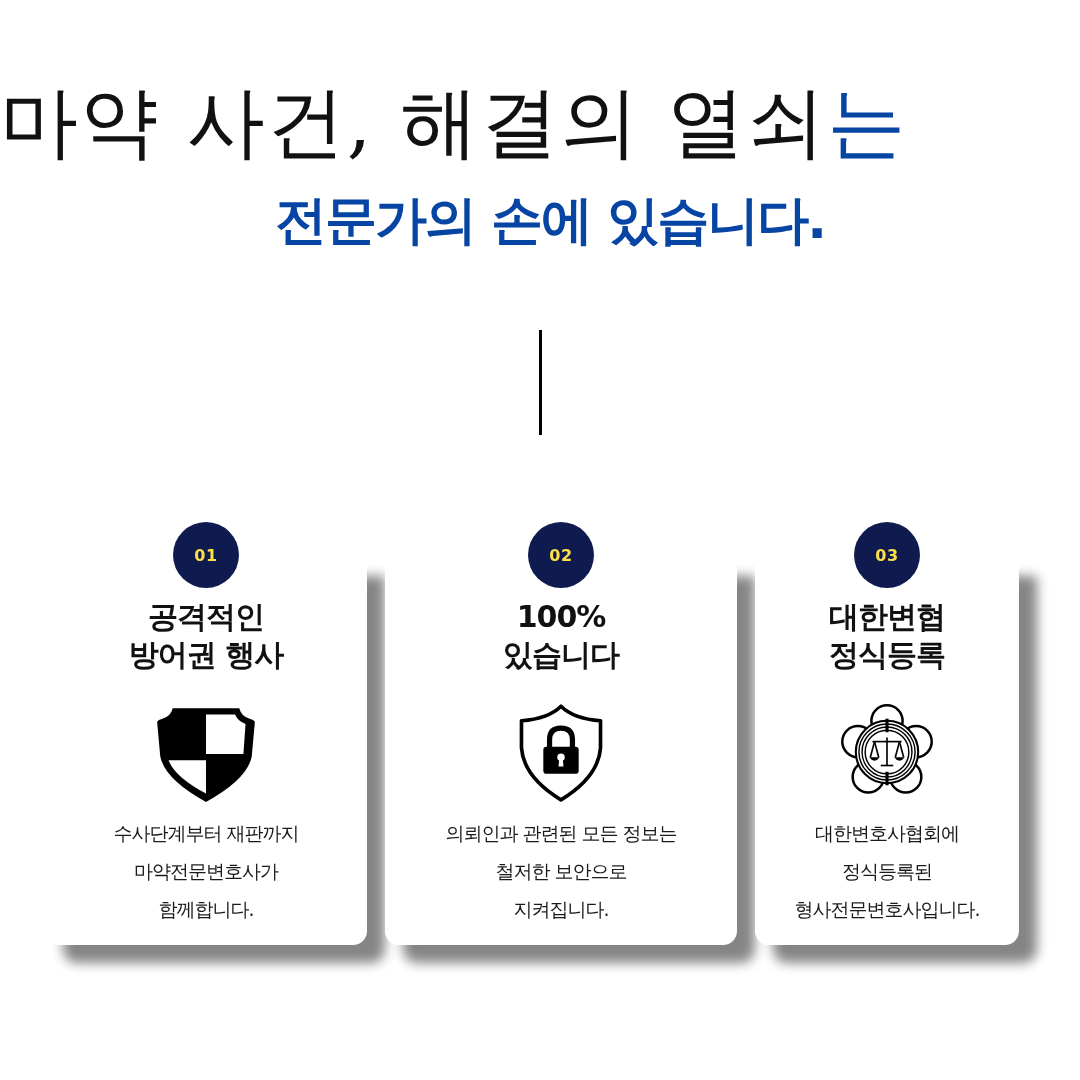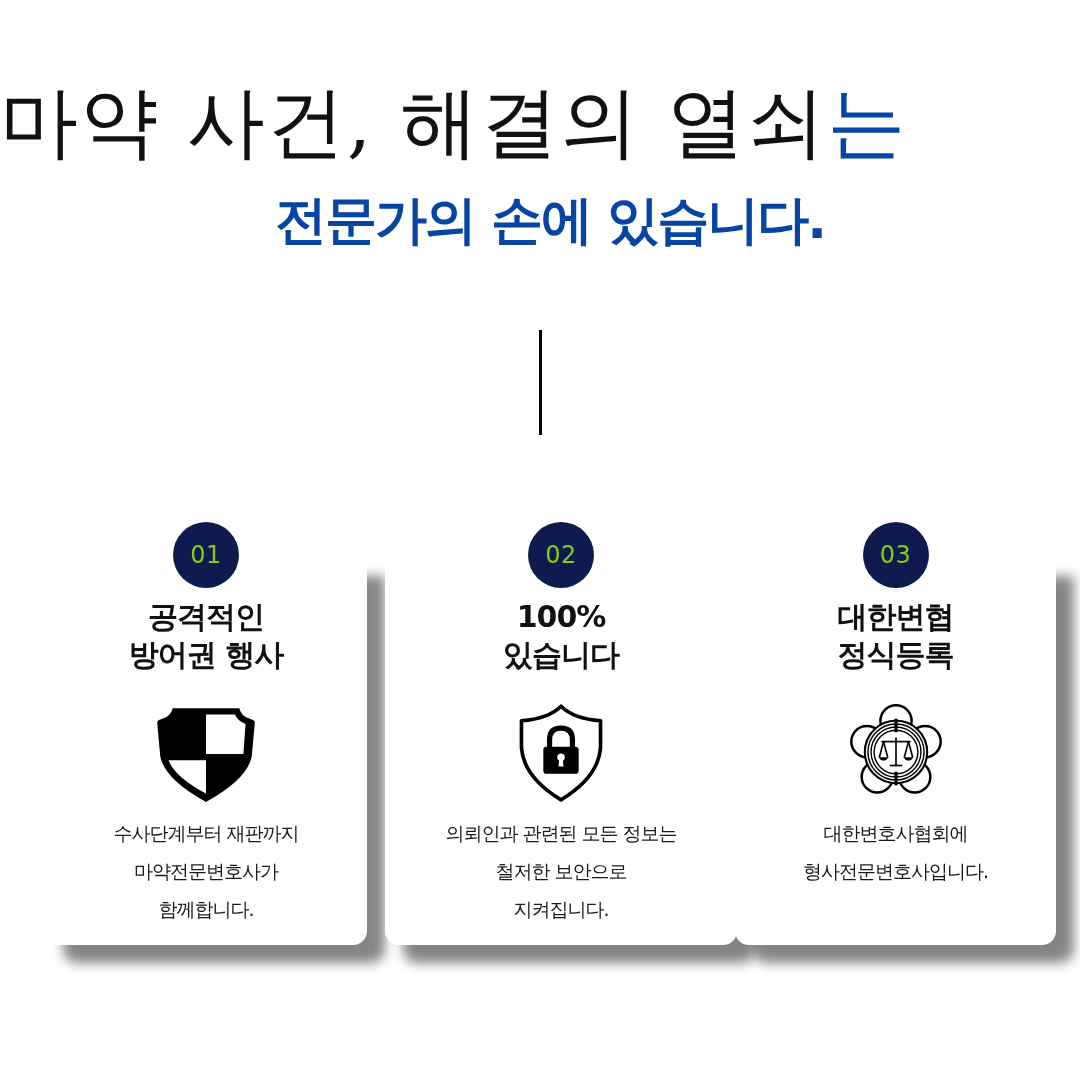--- a/index.html
+++ b/index.html
@@ -21,25 +21,25 @@
   .divider {
     position:absolute; left:539px; top:330px; width:3px; height:105px; background:#000;
   }
   .card {
     position:absolute; top:558px; height:387px; background:#fff;
     border-radius:0 0 14px 14px;
     box-shadow: 18px 18px 12px rgba(0,0,0,0.48);
   }
   .card-1 { left:45px; width:322px; }
   .card-2 { left:385px; width:321px;padding-left:31px; }
-  .card-3 { left:735px; width:321px; }
+  .card-3 { left:755px; width:264px; }
   .badge {
     position:absolute; top:-36px; left:50%; width:66px; height:66px; margin-left:-33px;
-    border-radius:50%; background:#0f1a4e; color:#84cc16;
-    font-family:"DejaVu Sans", sans-serif; font-weight:normal; font-size:24px;
+    border-radius:50%; background:#0f1a4e; color:#fde047;
+    font-family:"DejaVu Sans", sans-serif; font-weight:bold; font-size:16px;
     display:flex; align-items:center; justify-content:center; letter-spacing:0.5px;
   }
   .card-title {
     position:absolute; top:40px; left:0; width:100%; text-align:center;
     font-weight:bold; font-size:30px; line-height:38px; color:#111; letter-spacing:-1px;
   }
   .card-title span { display:block; }
   .card-icon {
     position:absolute; top:142px; left:50%; width:104px; height:104px; margin-left:-52px;
   }
@@ -142,15 +142,16 @@
         <line x1="62" y1="40" x2="58" y2="55"></line>
         <line x1="62" y1="40" x2="66" y2="55"></line>
         <line x1="44" y1="63" x2="56" y2="63"></line>
       </g>
       <path d="M33 55 Q38 62 43 55 Z" fill="#000"></path>
       <path d="M57 55 Q62 62 67 55 Z" fill="#000"></path>
     </svg>
   </div>
   <div class="card-desc">
     <span>대한변호사협회에</span>
+    <span>정식등록된</span>
     <span>형사전문변호사입니다.</span>
   </div>
 </div>
 
 </body></html>

